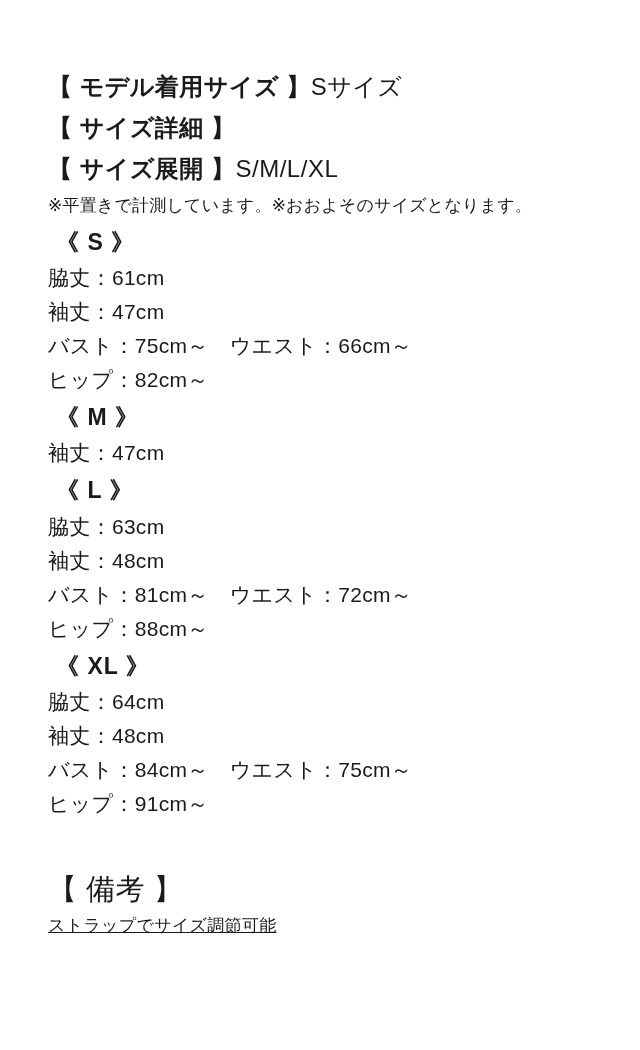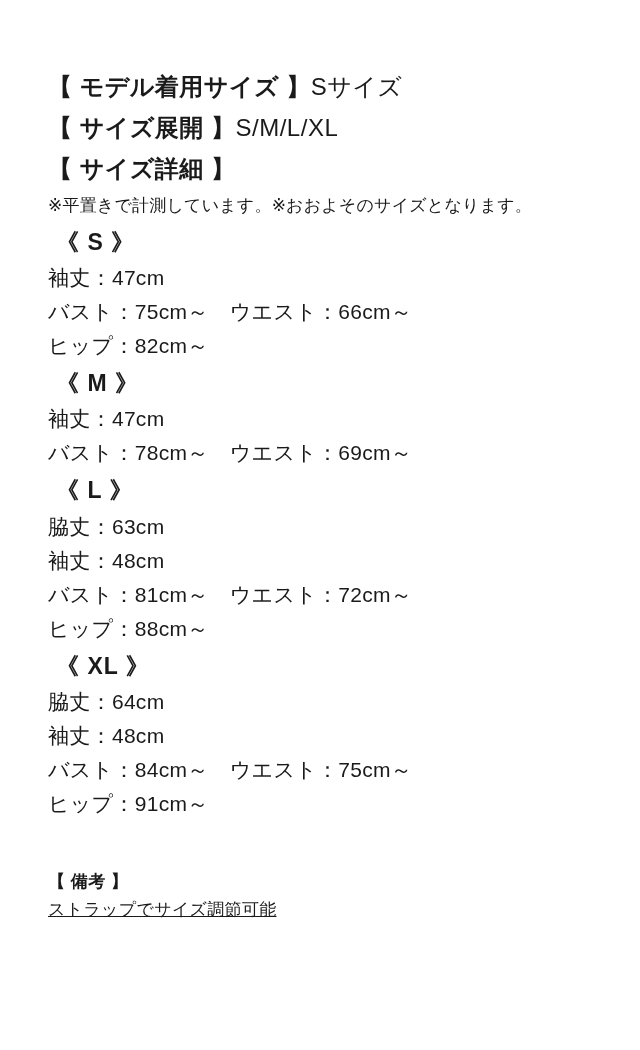--- a/index.html
+++ b/index.html
@@ -52,22 +52,22 @@
   .measure-row {
     font-size: 21px;
     line-height: 1.62;
     letter-spacing: 0.3px;
     white-space: pre;
   }
   .remarks-gap {
     height: 46px;
   }
   .remarks-heading {
-    font-size: 17px;
-    font-weight: bold;
+    font-size: 29px;
+    font-weight: normal;
     letter-spacing: 0.5px;
     margin: 0 0 4px 0;
     line-height: 1.3;
   }
   .remarks-text {
     font-size: 17px;
     line-height: 1.5;
     letter-spacing: 0.3px;
     text-decoration: underline;
   }
@@ -75,40 +75,40 @@
 </head>
 <body>
 
 <div class="page">
 
   <div class="heading">
     <span>【 モデル着用サイズ 】</span><span class="normal">Sサイズ</span>
   </div>
 
   <div class="heading">
-    <span>【 サイズ展開 】</span><span class="normal">S/M/L/XL</span>
+    <span>【 サイズ詳細 】</span>
   </div>
 
   <div class="heading">
-    <span>【 サイズ詳細 】</span>
+    <span>【 サイズ展開 】</span><span class="normal">S/M/L/XL</span>
   </div>
 
   <div class="note">※平置きで計測しています。※おおよそのサイズとなります。</div>
 
   <div class="size-block">
     <div class="size-label">《 S 》</div>
+    <div class="measure-row">脇丈：61cm</div>
     <div class="measure-row">袖丈：47cm</div>
     <div class="measure-row">バスト：75cm～　ウエスト：66cm～</div>
     <div class="measure-row">ヒップ：82cm～</div>
   </div>
 
   <div class="size-block">
     <div class="size-label">《 M 》</div>
     <div class="measure-row">袖丈：47cm</div>
-    <div class="measure-row">バスト：78cm～　ウエスト：69cm～</div>
   </div>
 
   <div class="size-block">
     <div class="size-label">《 L 》</div>
     <div class="measure-row">脇丈：63cm</div>
     <div class="measure-row">袖丈：48cm</div>
     <div class="measure-row">バスト：81cm～　ウエスト：72cm～</div>
     <div class="measure-row">ヒップ：88cm～</div>
   </div>
 

